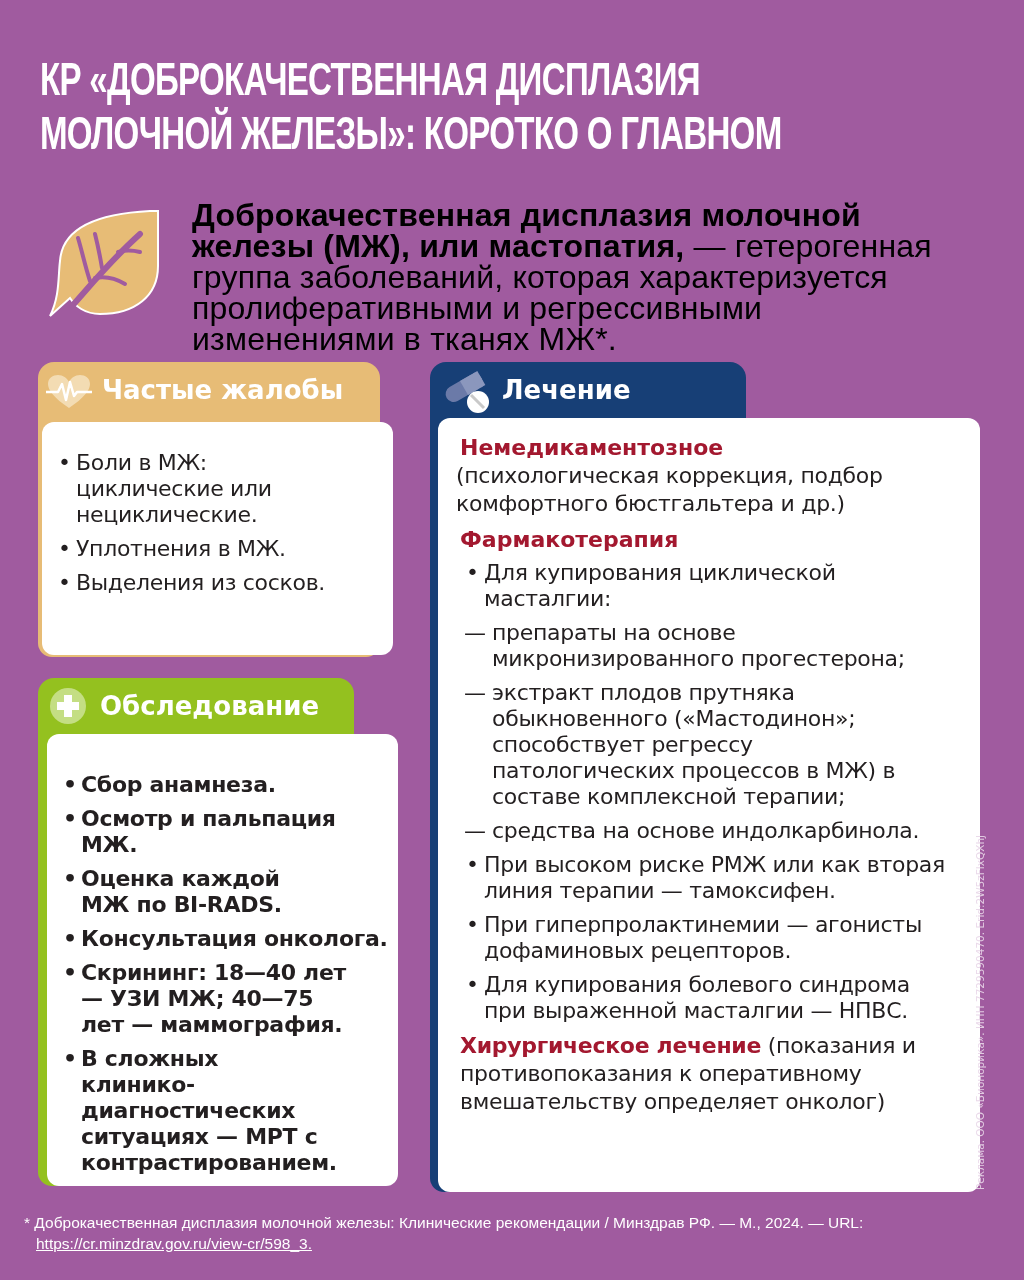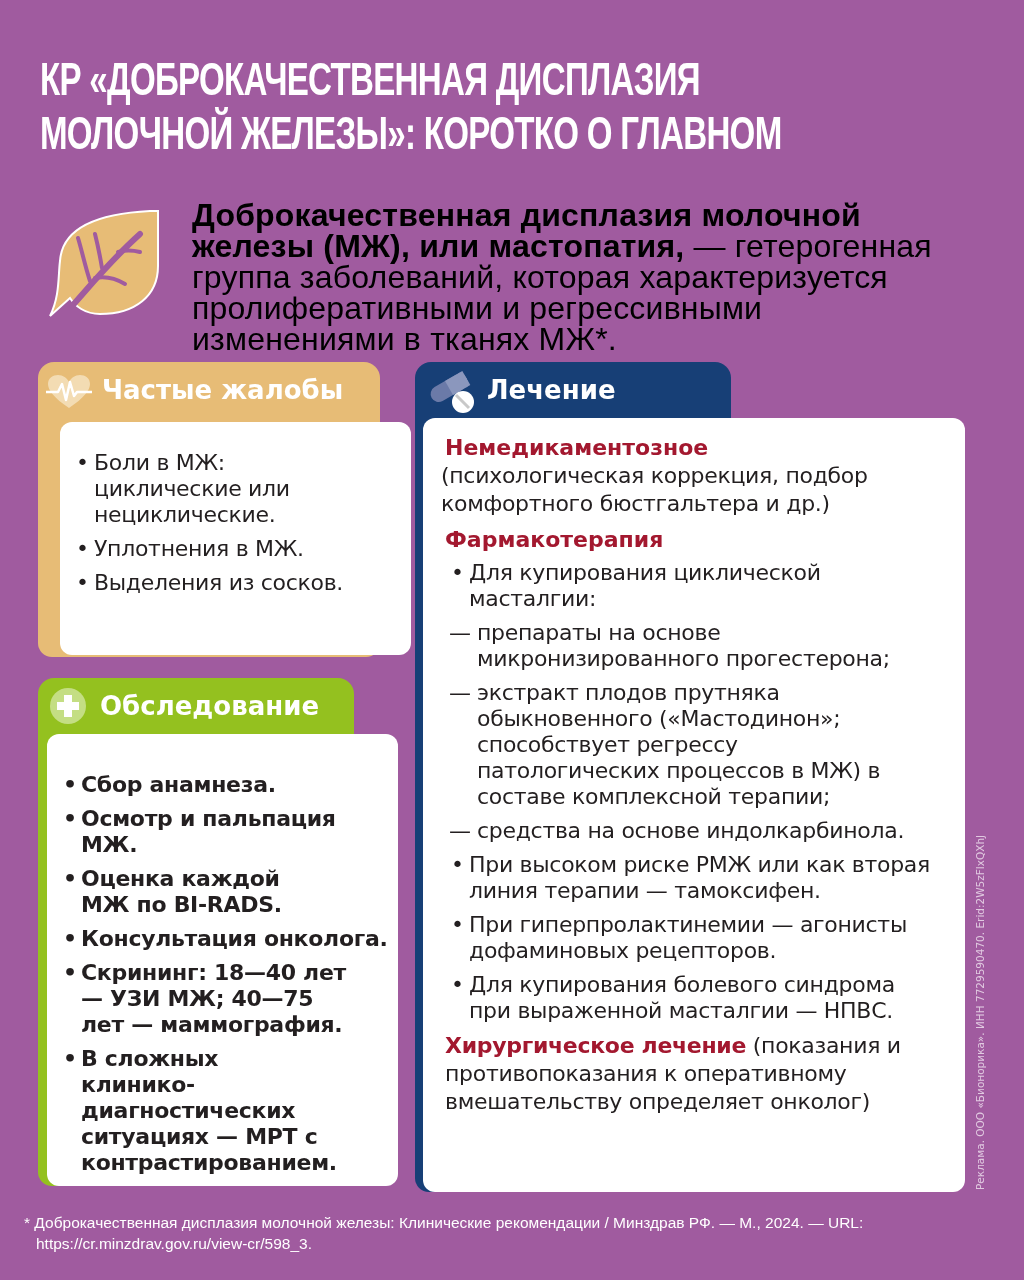--- a/index.html
+++ b/index.html
@@ -156,21 +156,21 @@
 </div>
 
 <div class="panel" style="left:38px; top:362px; width:360px; height:295px;">
   <div class="tab" style="background:#e7bc76; width:342px; height:295px; border-radius:16px 16px 14px 14px;">
     <svg width="50" height="36" viewBox="0 0 50 36" style="margin-top:2px; margin-left:-4px;">
       <path d="M25 34 C 10 24, 4 16, 4 10 C 4 4, 9 1, 14 1 C 19 1, 23 4, 25 8 C 27 4, 31 1, 36 1 C 41 1, 46 4, 46 10 C 46 16, 40 24, 25 34 Z" fill="#f3dcb3"></path>
       <polyline points="2,18 14,18 18,10 22,26 26,8 30,22 33,18 48,18" fill="none" stroke="#fff" stroke-width="2.5" stroke-linejoin="round"></polyline>
     </svg>
     <span class="tab-label">Частые жалобы</span>
   </div>
-  <div class="card" style="left:22px; top:60px; width:351px; height:233px; padding:28px 12px 0 14px;">
+  <div class="card" style="left:4px; top:60px; width:351px; height:233px; padding:28px 12px 0 14px;">
     <ul class="items">
       <li style="width:250px;">Боли в МЖ: циклические или нециклические.</li>
       <li>Уплотнения в МЖ.</li>
       <li>Выделения из сосков.</li>
     </ul>
   </div>
 </div>
 
 <div class="panel" style="left:38px; top:678px; width:360px; height:510px;">
   <div class="tab" style="background:#94c11f; width:316px; height:508px; border-radius:16px 16px 14px 14px;">
@@ -185,21 +185,21 @@
       <li>Сбор анамнеза.</li>
       <li>Осмотр и пальпация МЖ.</li>
       <li style="width:270px;">Оценка каждой МЖ по BI-RADS.</li>
       <li>Консультация онколога.</li>
       <li style="width:300px;">Скрининг: 18—40 лет — УЗИ МЖ; 40—75 лет — маммография.</li>
       <li style="width:275px;">В сложных клинико-диагностических ситуациях — МРТ с контрастированием.</li>
     </ul>
   </div>
 </div>
 
-<div class="panel" style="left:415px; top:362px; width:550px; height:832px;">
+<div class="panel" style="left:430px; top:362px; width:550px; height:832px;">
   <div class="tab" style="background:#173f76; width:316px; height:830px; border-radius:16px 16px 14px 14px;">
     <svg width="52" height="44" viewBox="0 0 52 44" style="margin-top:-2px; margin-left:2px;">
       <g transform="rotate(-30 22 18)">
         <rect x="2" y="10" width="40" height="16" rx="8" fill="#6b7aa8"></rect>
         <rect x="22" y="10" width="20" height="16" rx="0" fill="#8b97bd"></rect>
         <rect x="34" y="10" width="8" height="16" rx="8" fill="#8b97bd"></rect>
       </g>
       <circle cx="36" cy="32" r="11" fill="#fff"></circle>
       <line x1="29" y1="25" x2="42" y2="38" stroke="#c9c9c9" stroke-width="3"></line>
     </svg>
@@ -227,14 +227,14 @@
     <div class="plain" style="width:470px; margin-top:6px;">
       <span class="red-head">Хирургическое лечение</span><span> (показания и противопоказания к оперативному вмешательству определяет онколог)</span>
     </div>
   </div>
 </div>
 
 <div class="vertical-note">Реклама. ООО «Бионорика». ИНН 7729590470. Erid:2W5zFlxQXhJ</div>
 
 <div class="footnote">
   <div>* Доброкачественная дисплазия молочной железы: Клинические рекомендации / Минздрав РФ. — М., 2024. — URL:</div>
-  <div style="padding-left:12px;">https://cr.minzdrav.gov.ru/view-cr/598_3.</div>
+  <div style="padding-left:12px;text-decoration:underline;">https://cr.minzdrav.gov.ru/view-cr/598_3.</div>
 </div>
 
 </body></html>

